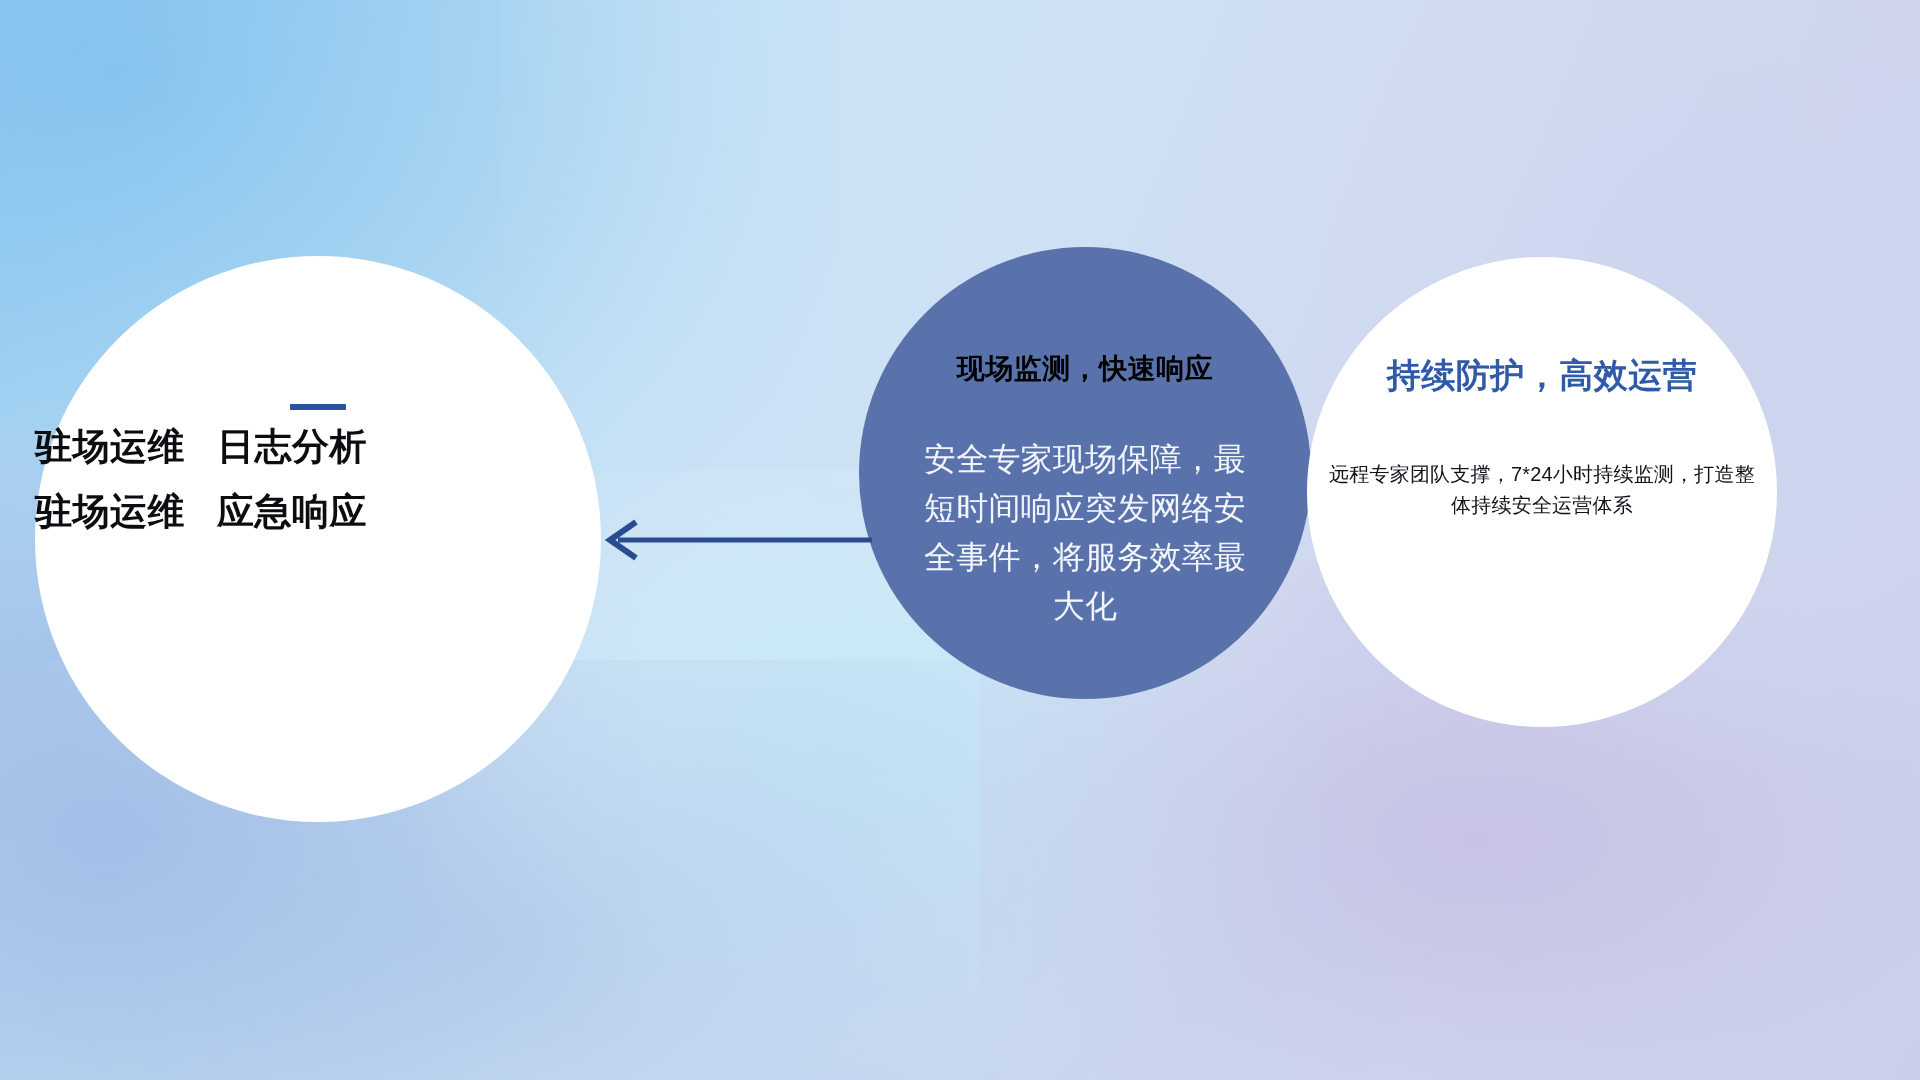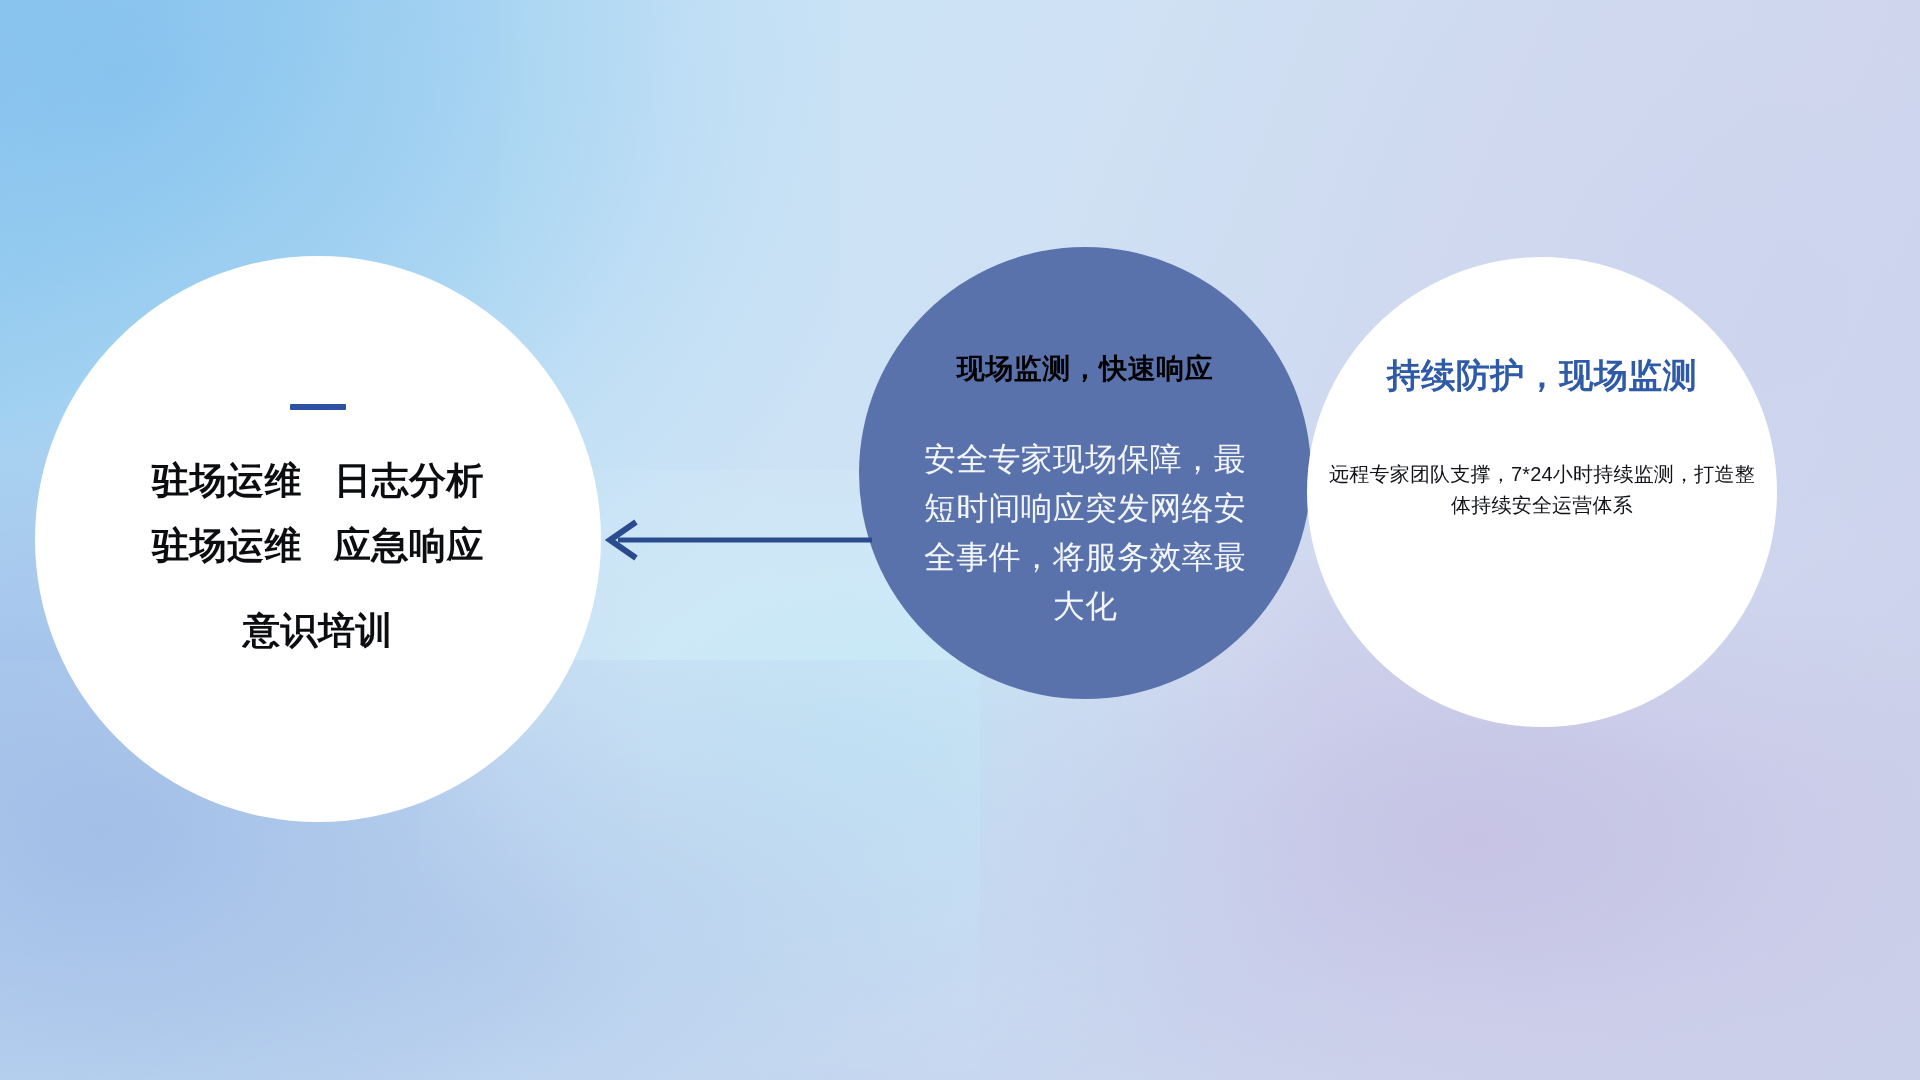--- a/index.html
+++ b/index.html
@@ -127,23 +127,22 @@
     z-index: 3;
   }
   #circle-left .accent-dash {
     width: 56px;
     height: 6px;
     background: #2b52a0;
     margin-top: 148px;
     border-radius: 1px;
   }
   .left-lines {
-    margin-top: 52px;
+    margin-top: 18px;
     width: 100%;
-    text-align: center;
     color: #0c0d10;
     font-size: 37px;
     font-weight: 700;
     line-height: 1.0;
     letter-spacing: 0.5px;
   }
   .left-line {
     display: block;
     white-space: nowrap;
   }
@@ -235,34 +234,33 @@
   <div class="bg-glow-center-cyan"></div>
   <div class="bg-glow-lower-violet"></div>
   <div class="bg-glow-right"></div>
   <div class="bg-glow-bottom"></div>
 
   <div class="circle" id="circle-left">
     <div class="accent-dash"></div>
     <div class="left-lines">
       <span class="left-line"><span>驻场运维</span><span class="gap"></span><span>日志分析</span></span>
       <span class="left-line"><span>驻场运维</span><span class="gap"></span><span>应急响应</span></span>
-      <span class="left-line last"><span>意识培训</span></span>
     </div>
   </div>
 
   <div id="flow-arrow">
     <svg width="280" height="56" viewBox="0 0 280 56">
       <line x1="276" y1="28" x2="22" y2="28" stroke="#2b4b8f" stroke-width="5"></line>
       <polyline points="40,10 14,28 40,46" fill="none" stroke="#2b4b8f" stroke-width="6" stroke-linejoin="miter" stroke-linecap="butt"></polyline>
     </svg>
   </div>
 
   <div class="circle" id="circle-middle">
     <div class="card-title">现场监测，快速响应</div>
     <div class="card-body">安全专家现场保障，最短时间响应突发网络安全事件，将服务效率最大化</div>
   </div>
 
   <div class="circle" id="circle-right">
-    <div class="card-title">持续防护，现场监测</div>
+    <div class="card-title">持续防护，高效运营</div>
     <div class="card-body">远程专家团队支撑，7*24小时持续监测，打造整体持续安全运营体系</div>
   </div>
 
 </div>
 
 </body></html>

